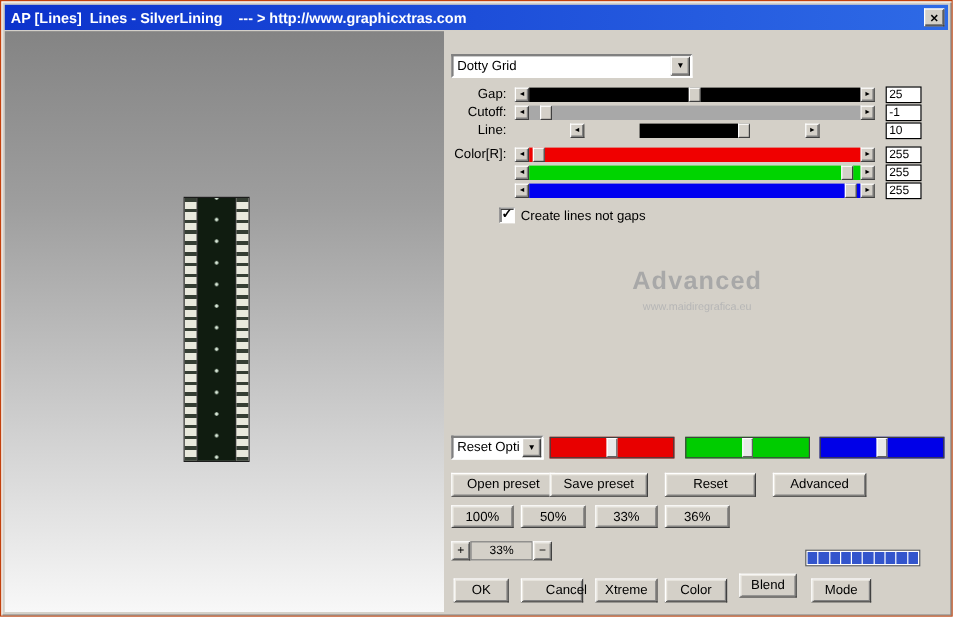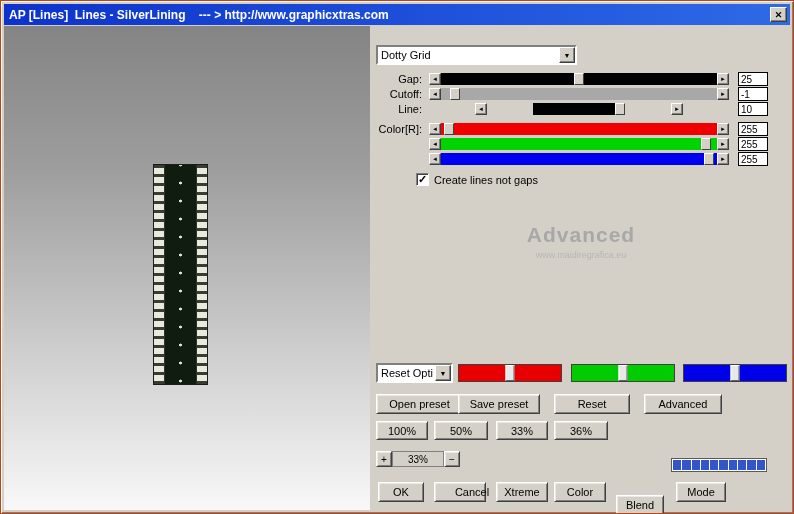--- a/index.html
+++ b/index.html
@@ -123,21 +123,21 @@
   }
   .progress{
     position:absolute;left:670px;top:457px;width:96px;height:14px;
     border:1px solid #595959;background:#fff;display:flex;gap:1px;padding:1px;
   }
   .pseg{flex:1;}
   #btnOK{left:377px;top:481px;width:46px;height:20px;text-align:right;}
   #btnCancel{left:433px;top:481px;width:52px;height:20px;padding-left:24px;}
   #btnXtreme{left:495px;top:481px;width:52px;height:20px;}
   #btnColor{left:553px;top:481px;width:52px;height:20px;}
-  #btnBlendA{left:615px;top:494px;width:48px;height:20px;}
+  #btnBlendA{left:615px;top:477px;width:48px;height:20px;}
   #btnMode{left:675px;top:481px;width:50px;height:20px;}
 </style>
 </head>
 <body>
 
 <div class="win">
 
   <div class="titlebar">
     <span class="title-text">AP [Lines]  Lines - SilverLining    --- &gt; http://www.graphicxtras.com</span>
     <span class="close-btn">

